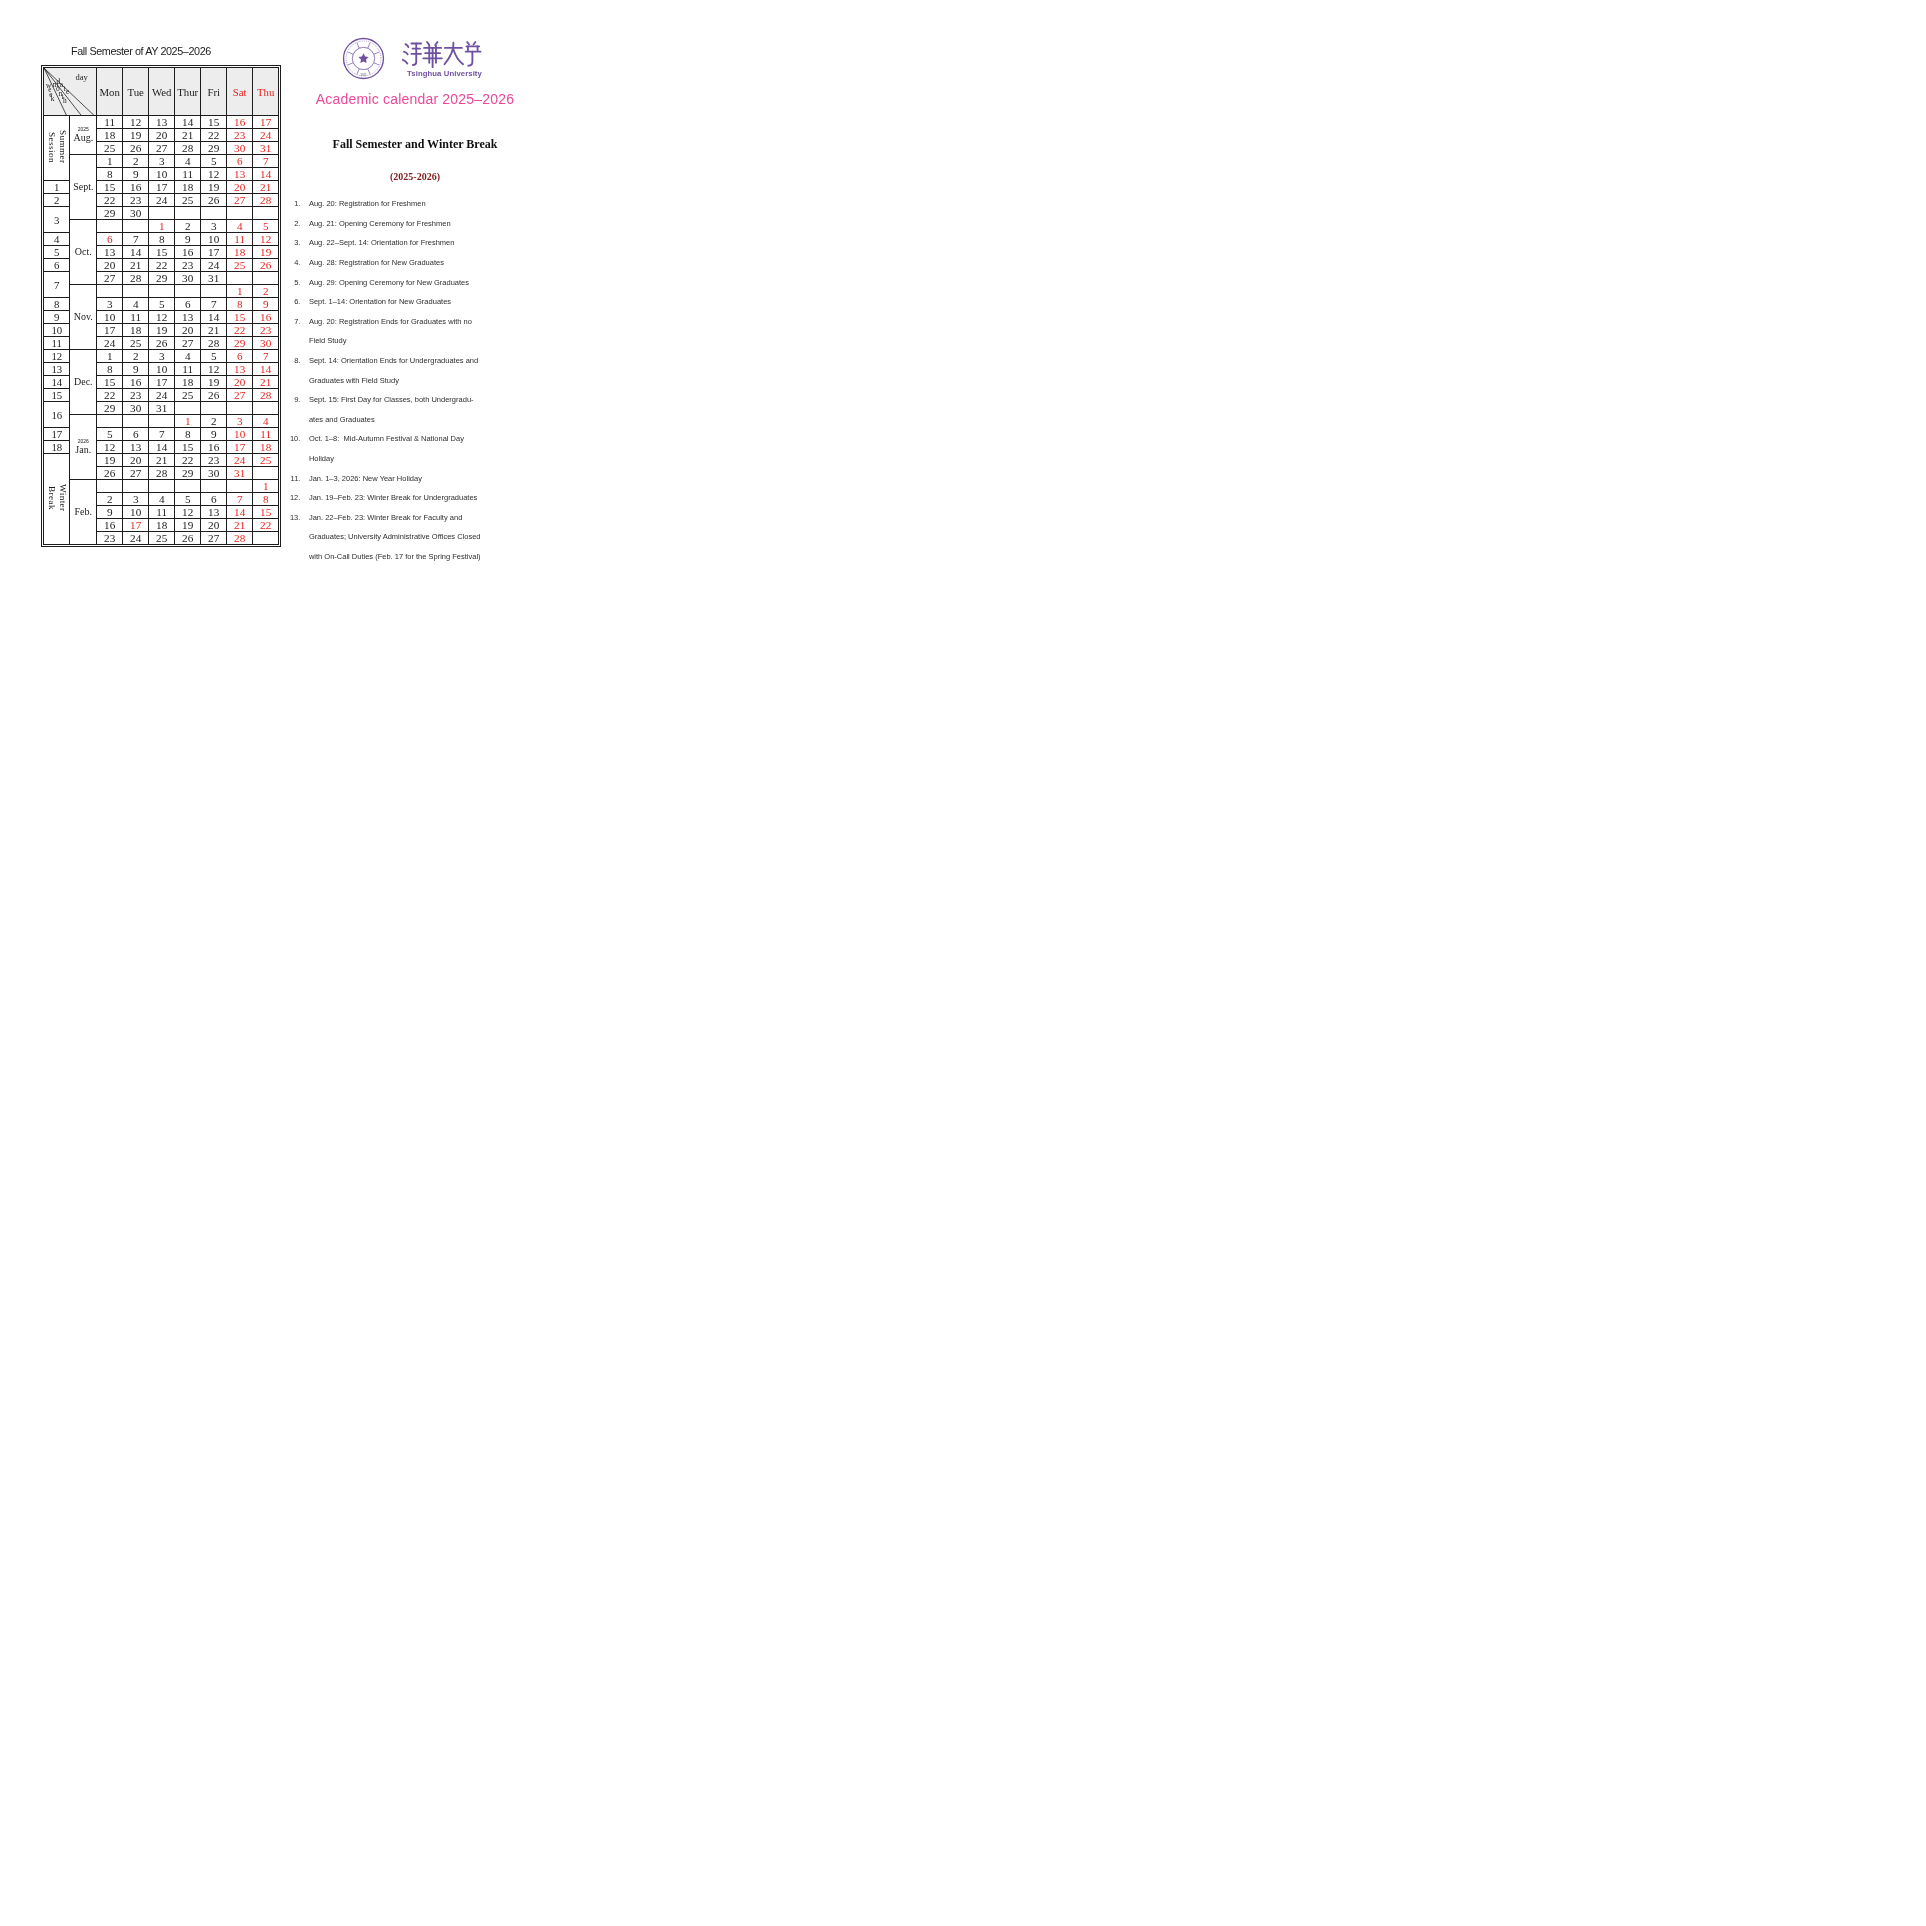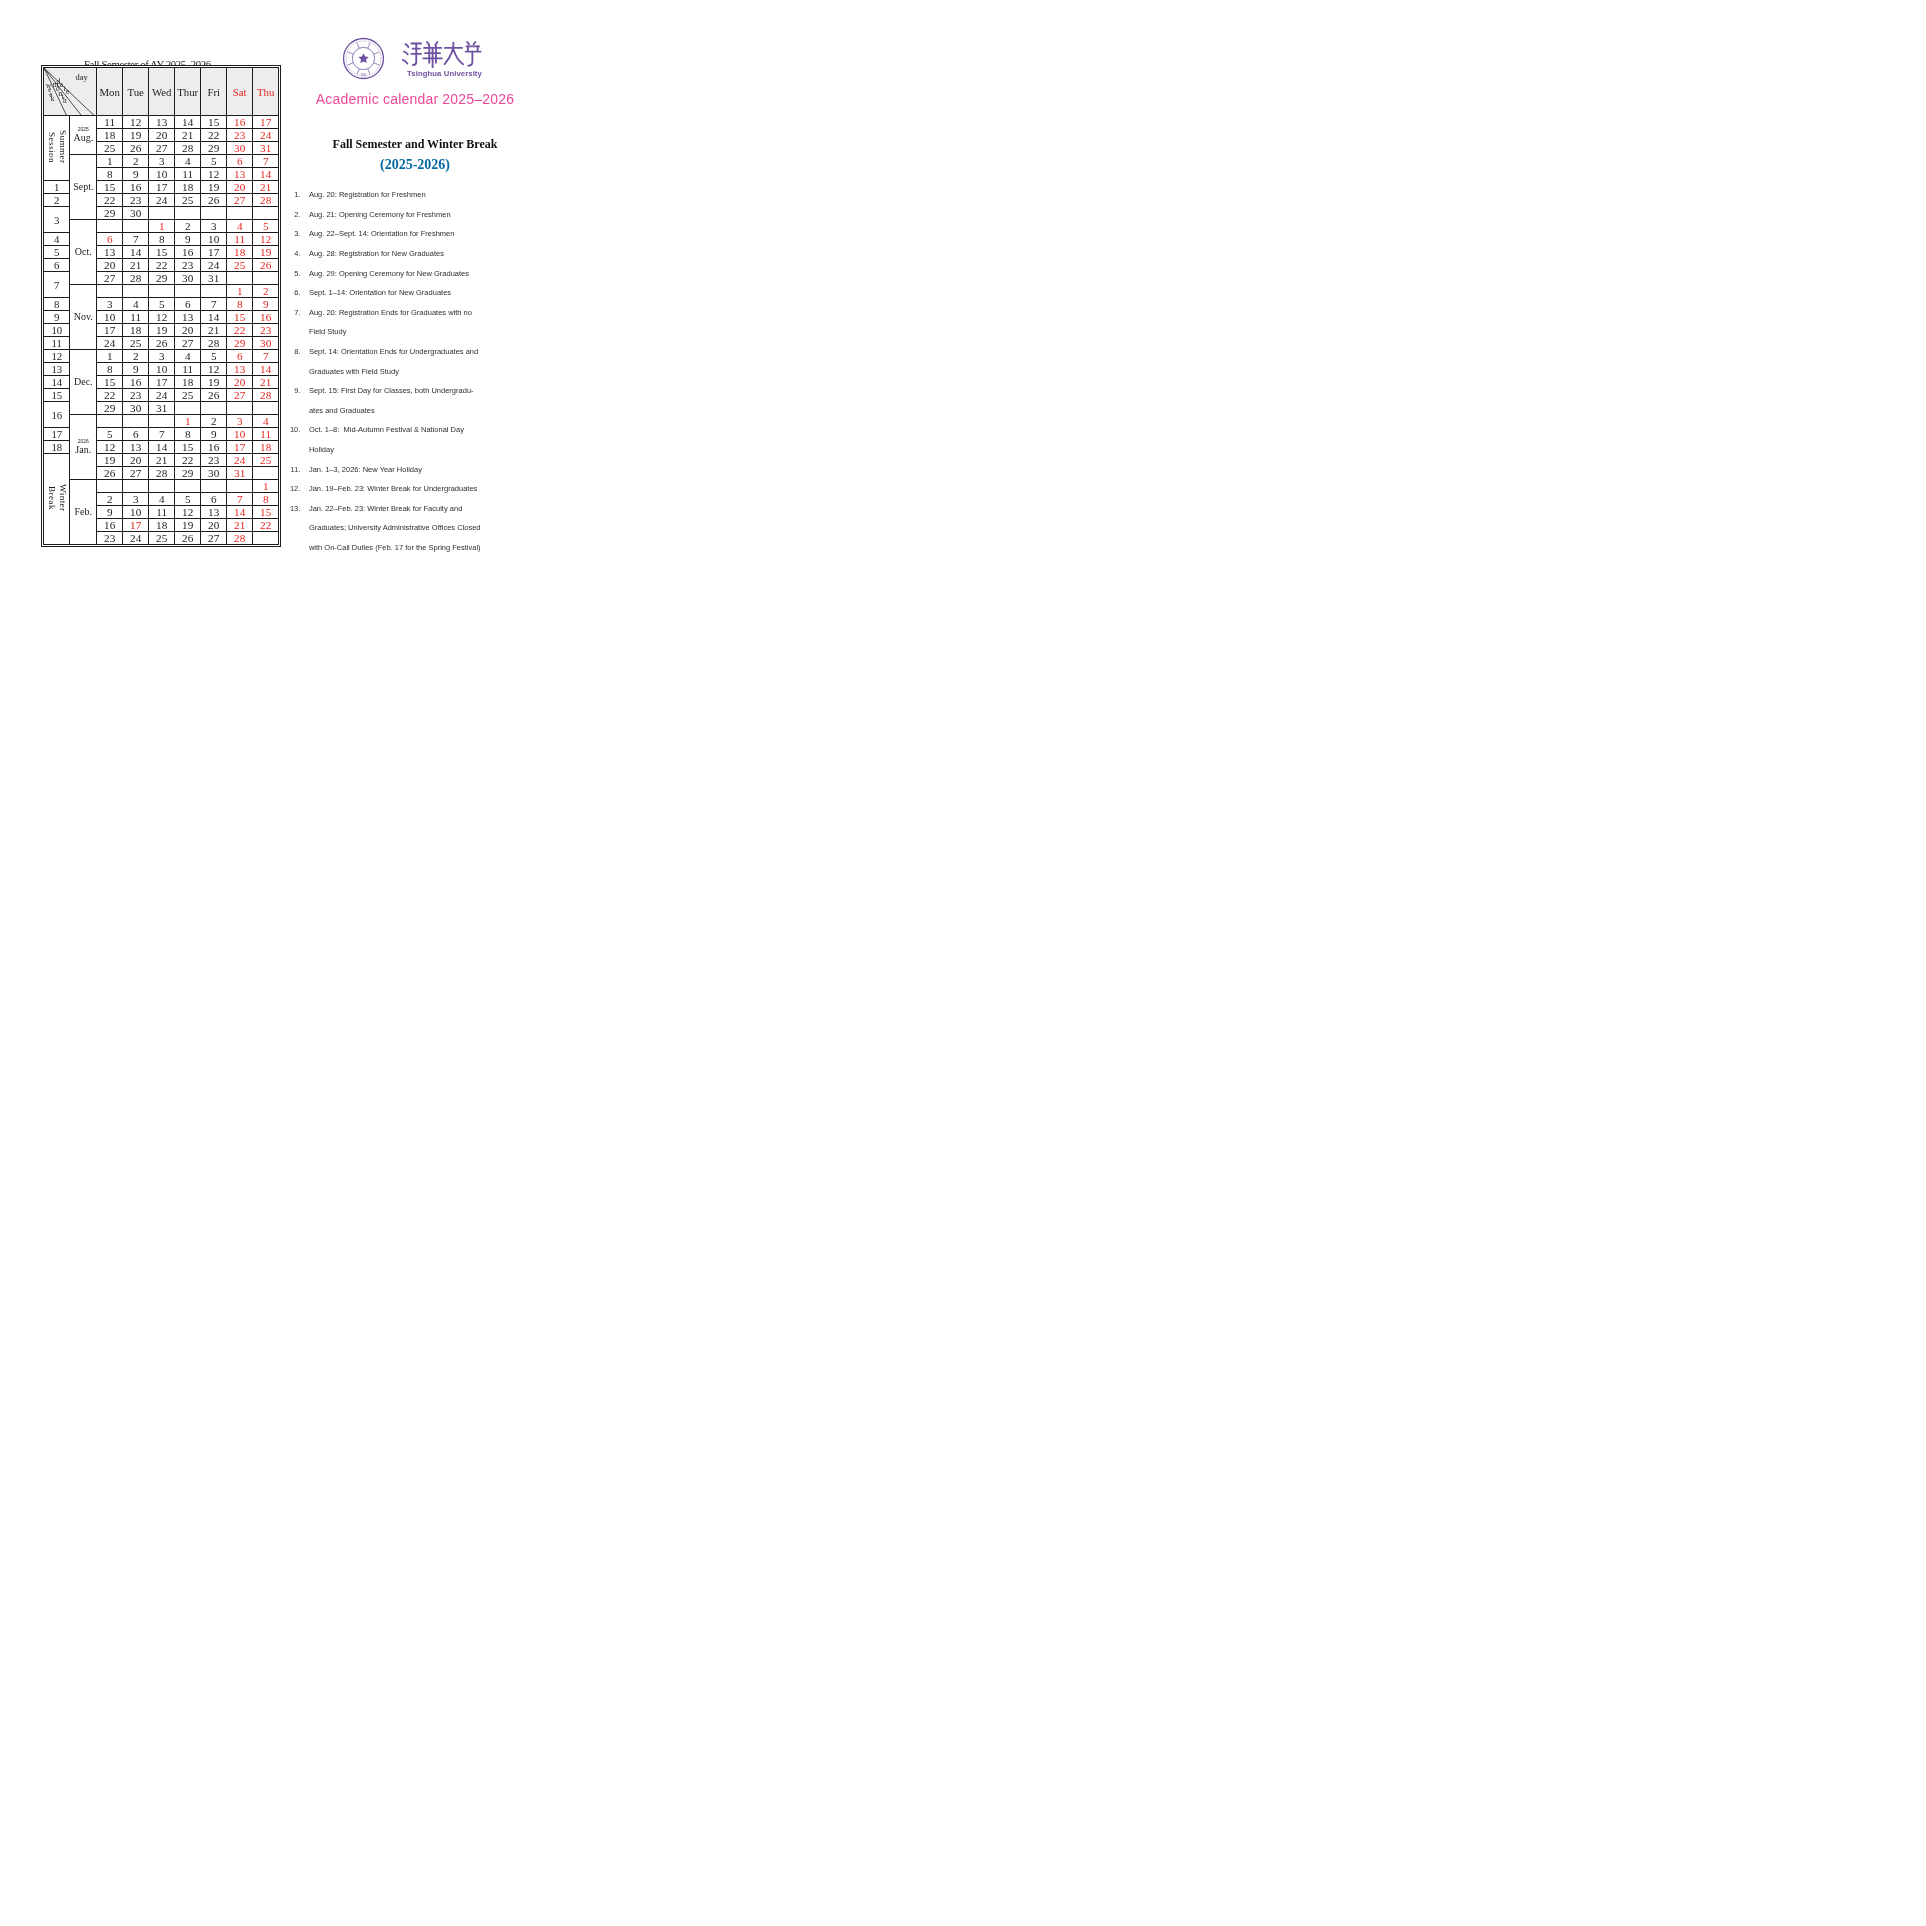--- a/index.html
+++ b/index.html
@@ -6,22 +6,22 @@
     --red:#e8231f;
     --purple:#6f51a1;
     --ink:#1d1b1c;
     --hdr:#ededee;
   }
   html,body{margin:0;padding:0;background:#fff;}
   .page{position:relative;width:559px;height:609px;background:#fff;overflow:hidden;
         font-family:"Liberation Serif",serif;color:var(--ink);}
 
   
-  .cal-title{position:absolute;left:71px;top:45px;margin:13px;
-             font-family:Liberation Serif, serif;font-weight:400;
+  .cal-title{position:absolute;left:71px;top:45px;margin:0;
+             font-family:Liberation Sans, sans-serif;font-weight:400;
              font-size:10.8px;letter-spacing:-0.4px;color:#1c1c1c;white-space:nowrap;}
   .table-wrap{position:absolute;left:41px;top:65px;border:0.8px solid var(--ink);
               padding:1.2px;background:#fff;display:inline-block;}
   table.cal{border-collapse:collapse;border:1.2px solid var(--ink);table-layout:fixed;}
   table.cal td{border:0.6px solid var(--ink);text-align:center;vertical-align:middle;
                padding:0;overflow:hidden;}
   tr.hdr{height:47px;}
   tr.body-row{height:13px;}
   td.corner{background:var(--hdr);padding:0;}
   td.corner svg{display:block;}
@@ -43,22 +43,22 @@
   .logo-row{display:flex;justify-content:center;align-items:center;gap:16px;}
   .logo-right{display:flex;flex-direction:column;align-items:center;}
   .uni-name{color:var(--purple);font-weight:700;font-size:7.7px;letter-spacing:0.1px;margin-top:0.8px;}
   .calli path{stroke:var(--purple);fill:none;stroke-linecap:round;stroke-linejoin:round;}
   .seal circle, .seal line{stroke:var(--purple);fill:none;}
   .seal polygon{fill:var(--purple);}
   .seal text{fill:var(--purple);}
   .page-title{font-size:14px;letter-spacing:0.2px;color:#ec4899;margin-top:11px;white-space:nowrap;}
   .sec-head1{font-family:"Liberation Serif",serif;font-weight:700;font-size:12px;
              color:#111;margin-top:30px;}
-  .sec-head2{font-family:"Liberation Serif",serif;font-weight:700;font-size:14px;
-             color:#0369a1;margin-top:5px;}
+  .sec-head2{font-family:"Liberation Serif",serif;font-weight:700;font-size:10px;
+             color:#7f1d1d;margin-top:19px;}
   .events{margin-top:12.3px;text-align:left;}
   .ev-line{display:flex;height:19.6px;line-height:19.6px;font-size:7.5px;color:#2e2e2e;}
   .ev-num{width:15.4px;text-align:right;flex:none;}
   .ev-text{padding-left:8.5px;white-space:pre;}
 </style>
 </head>
 <body>
 
 <div class="page">
 

